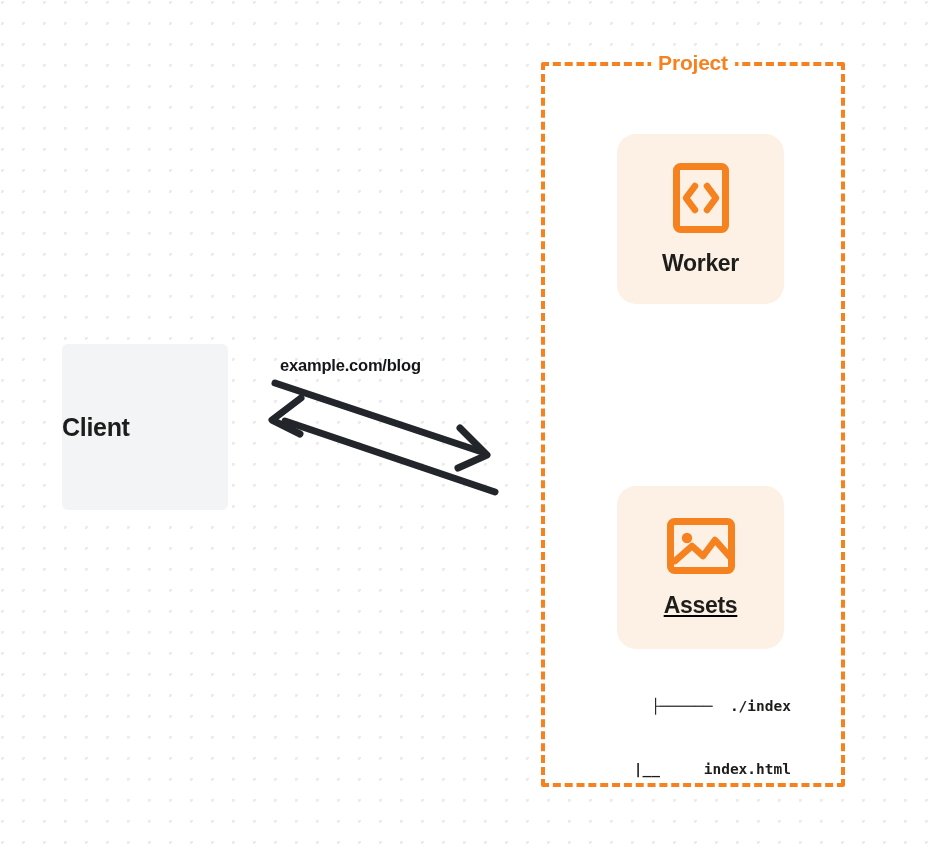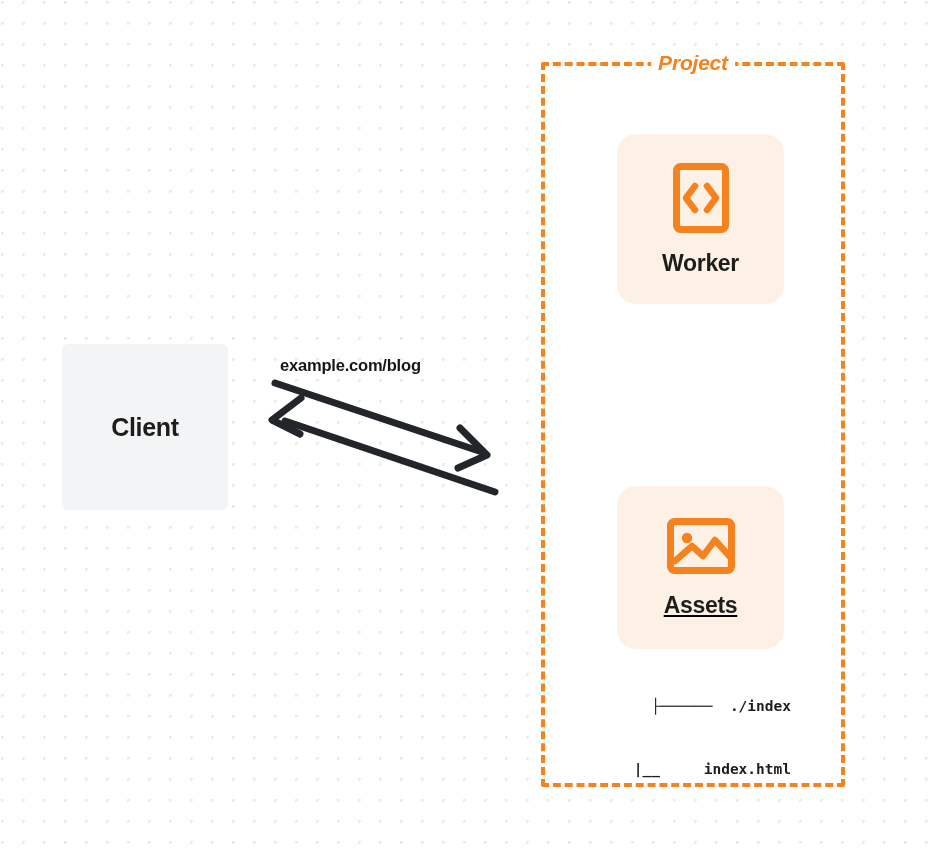--- a/index.html
+++ b/index.html
@@ -28,21 +28,20 @@
   .client-node {
     position: absolute;
     left: 62px;
     top: 344px;
     width: 166px;
     height: 166px;
     background: #f3f4f6;
     border-radius: 6px;
     display: flex;
     align-items: center;
-    justify-content: center;
   }
   .client-label {
     font-size: 25px;
     font-weight: bold;
     color: #1d1d1b;
     letter-spacing: -0.3px;
   }
 
   
   .edge-layer {
@@ -81,21 +80,20 @@
     left: 50%;
     top: -15px;
     transform: translateX(-50%);
     background: #ffffff;
     padding: 0 7px;
     font-size: 21px;
     font-weight: bold;
     color: #f6821f;
     letter-spacing: -0.2px;
     white-space: nowrap;
-    font-style: italic;
   }
 
   
   .service-card {
     position: absolute;
     width: 167px;
     background: #fdf1e5;
     border-radius: 19px;
     display: flex;
     flex-direction: column;

